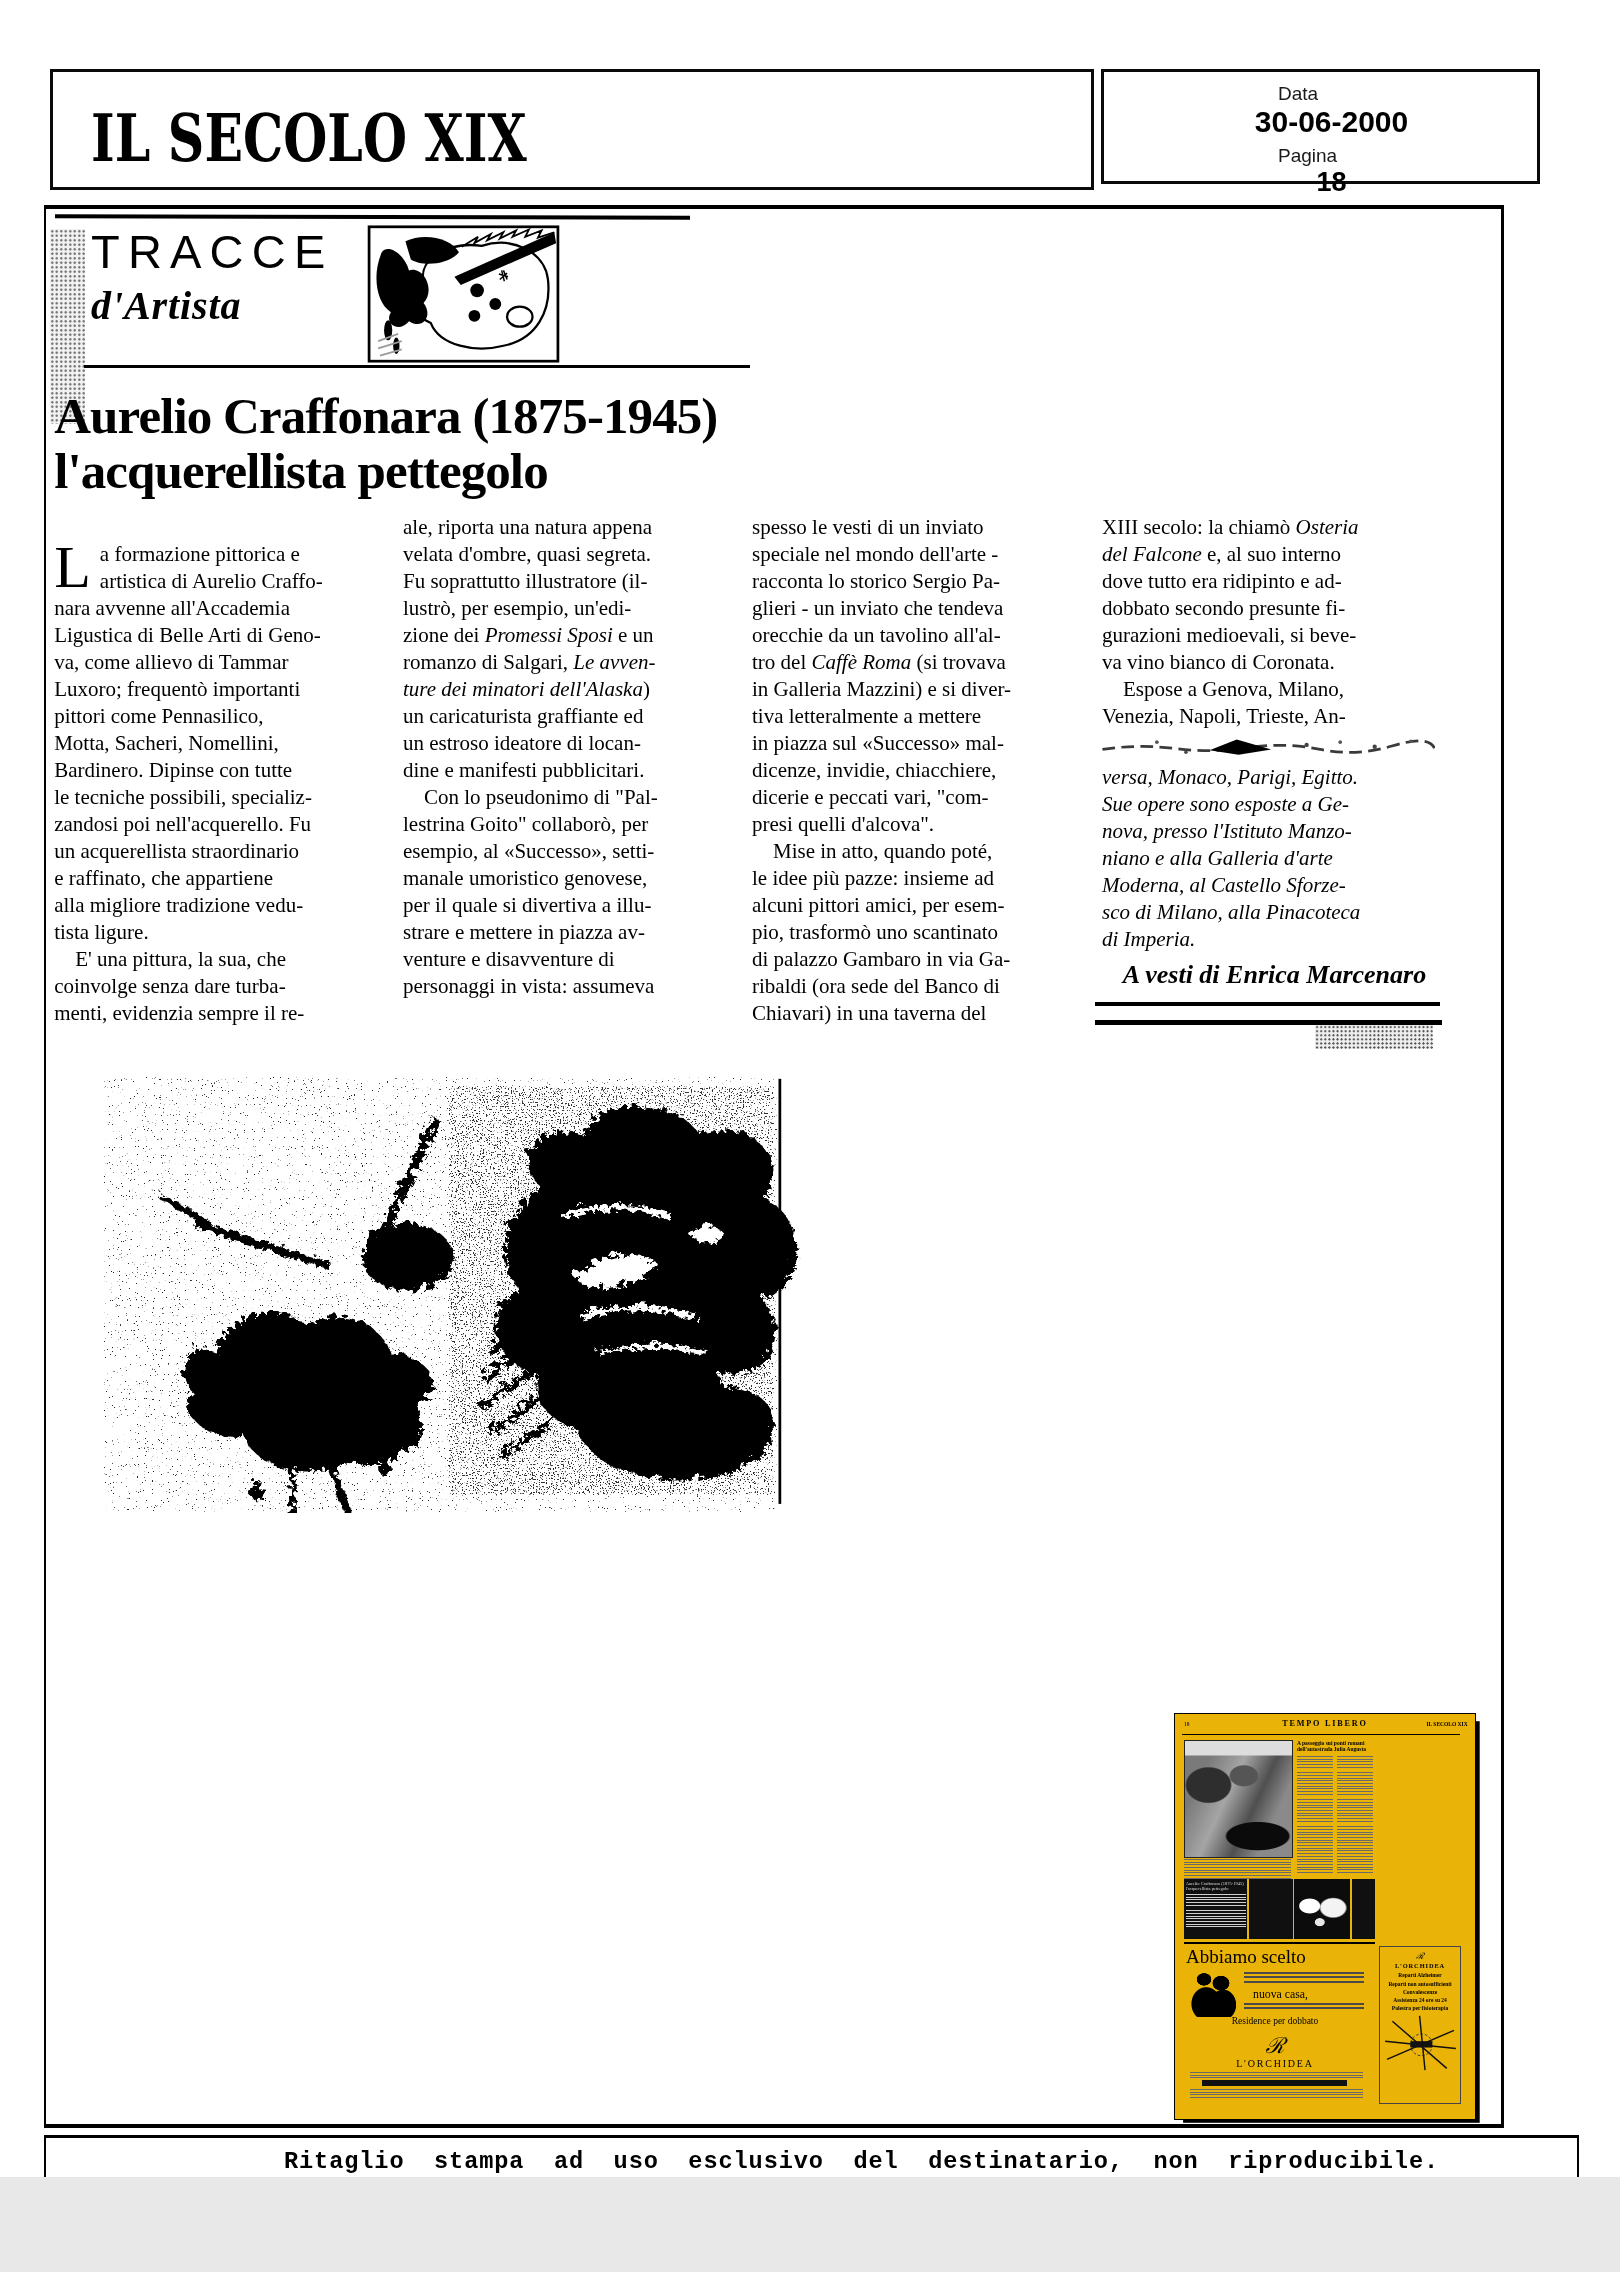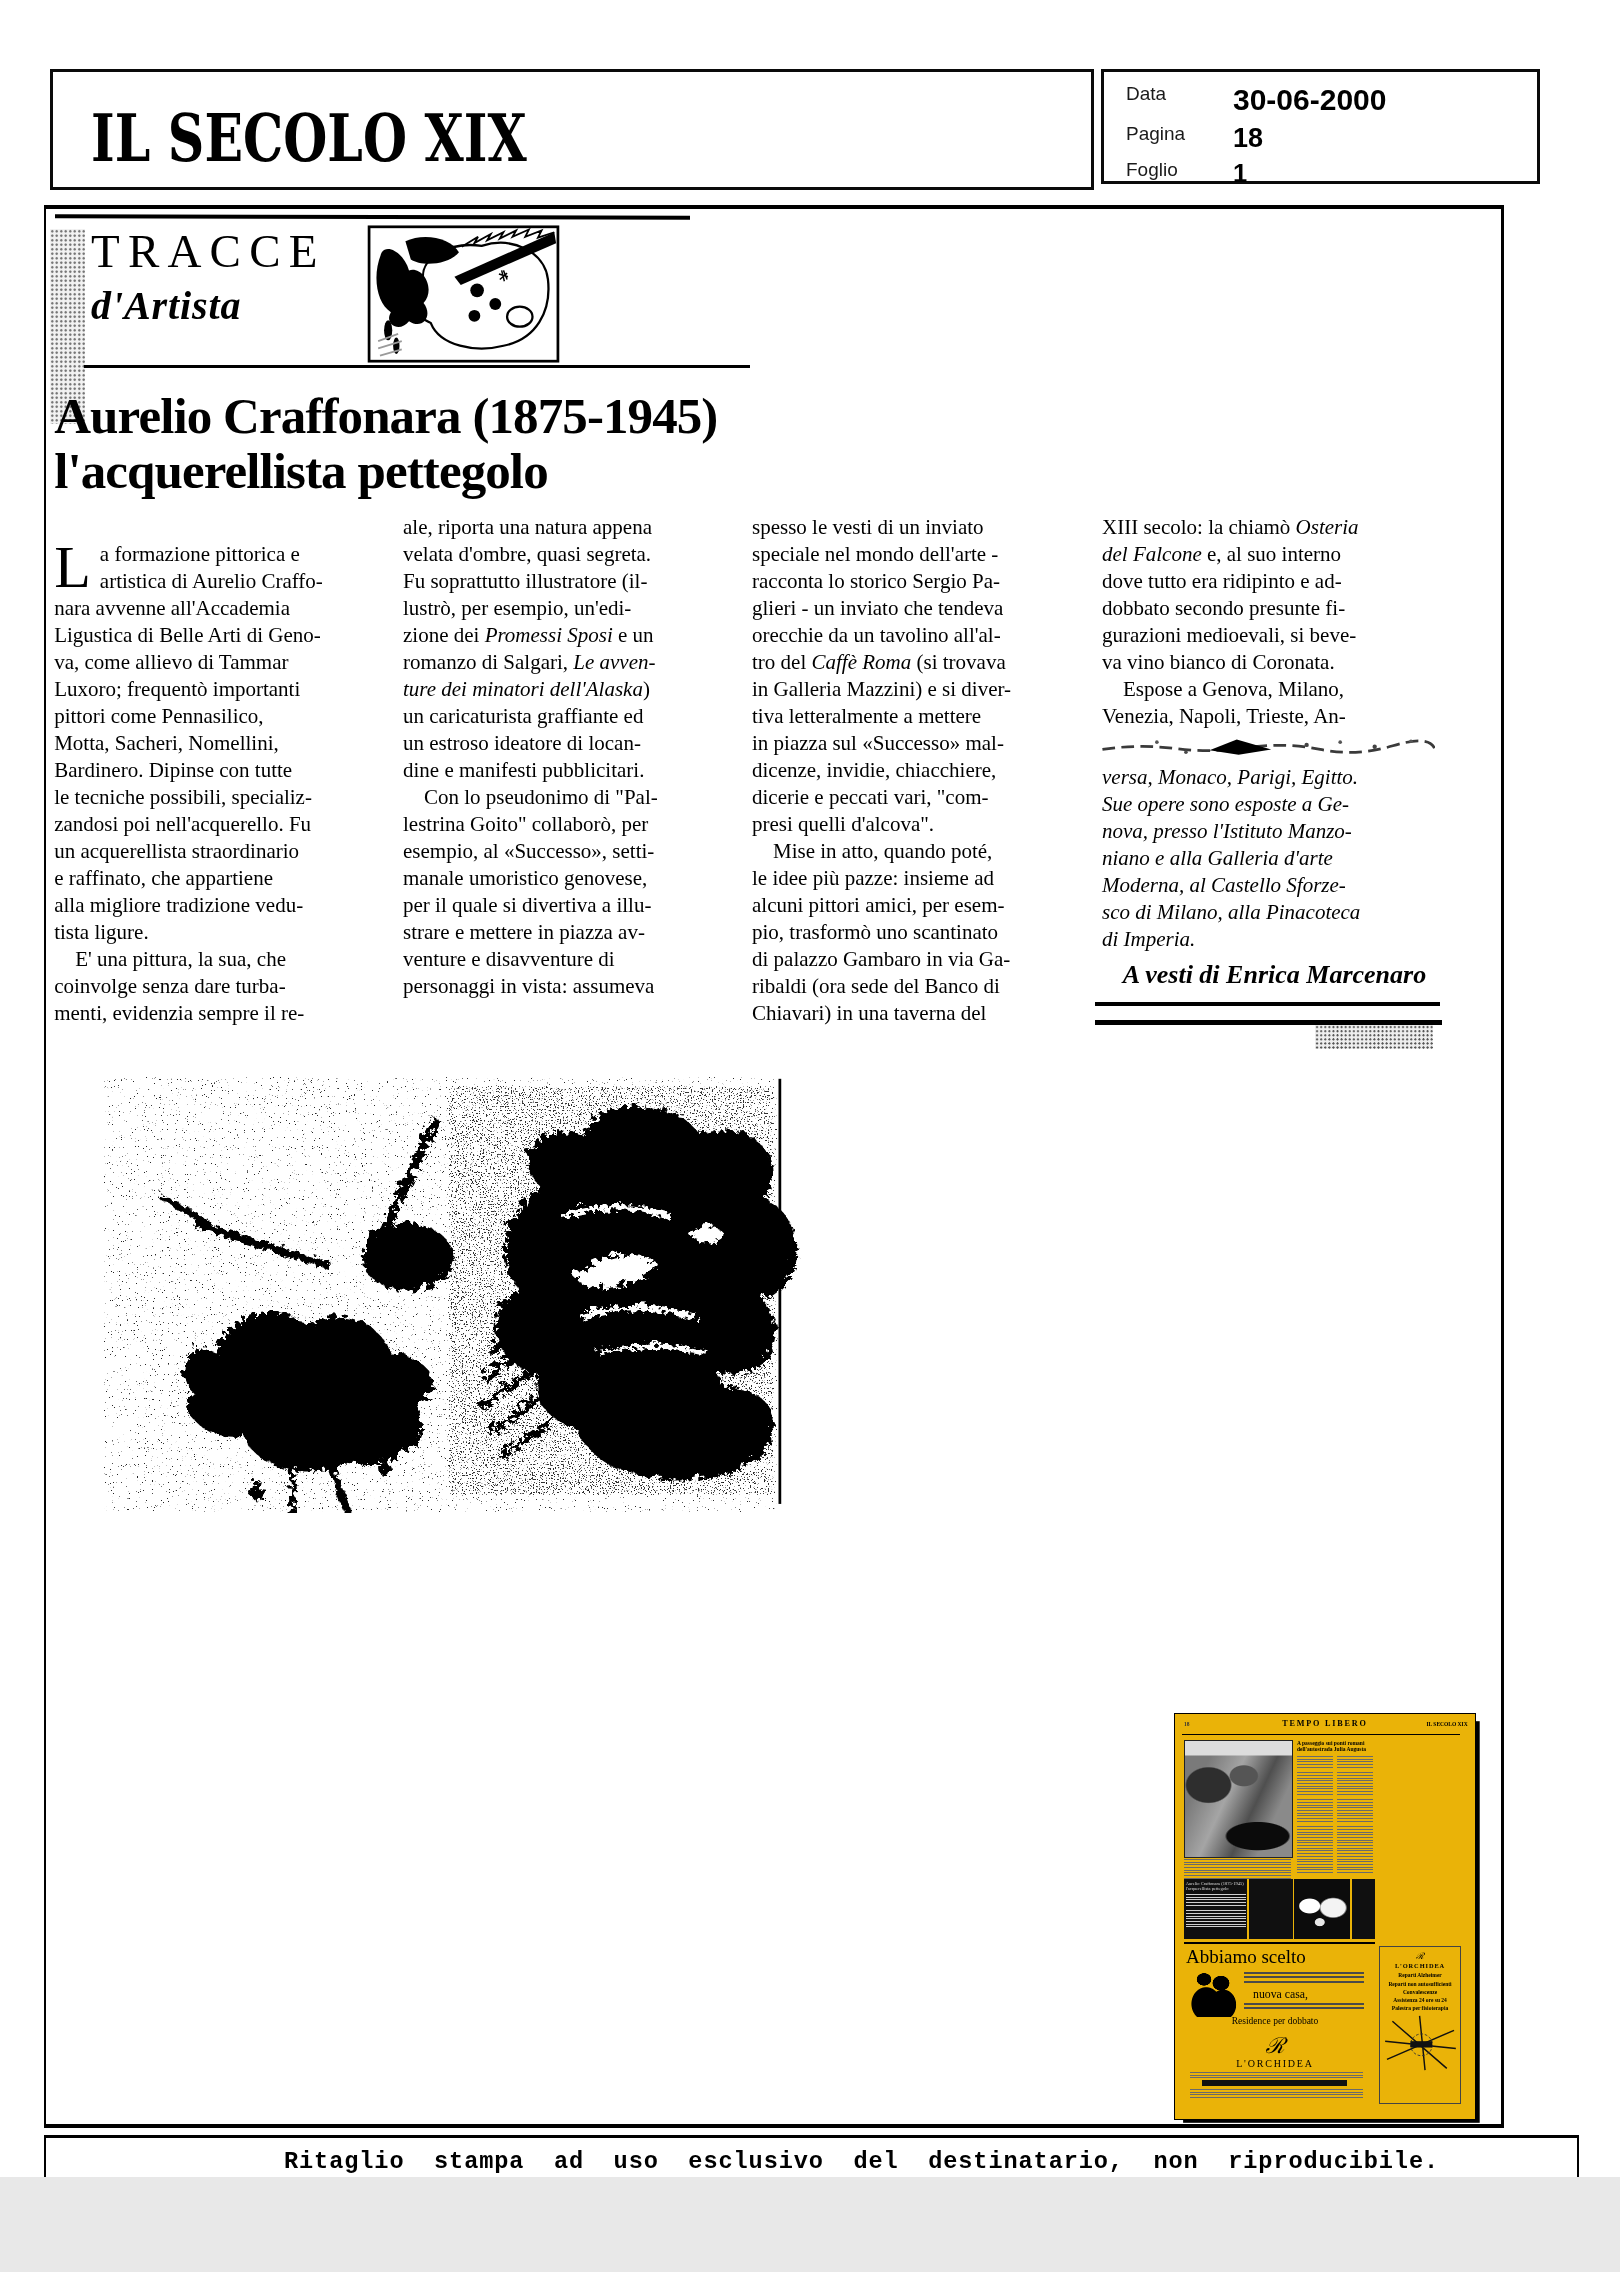--- a/index.html
+++ b/index.html
@@ -4,34 +4,34 @@
 <style>
   html,body{margin:0;padding:0;background:#e8e8e8;}
   .page{position:relative;width:1620px;height:2177px;background:#fff;color:#000;
         font-family:"Liberation Serif",serif;overflow:hidden;}
   .abs{position:absolute;}
   
   .hbox{position:absolute;border:3.6px solid #0a0a0a;background:#fff;}
   .masthead{font-family:"DejaVu Serif",serif;font-weight:bold;font-size:55px;
             letter-spacing:0px;transform:scale(.92,1.18);transform-origin:left center;
             white-space:nowrap;}
-  .meta-row{display:flex;align-items:flex-start;margin-bottom:5.5px;}
+  .meta-row{display:flex;align-items:center;margin-bottom:5.5px;flex-direction:column;}
   .meta-label{font-family:"Liberation Sans",sans-serif;font-size:19px;color:#1a1a1a;width:107px;}
   .meta-value{font-family:"Liberation Sans",sans-serif;font-weight:bold;font-size:30px;color:#000000;}
   
   .mainbox{position:absolute;left:44px;top:205px;width:1455px;height:1915px;
            border-top:4.5px solid #000;border-bottom:4.5px solid #000;
            border-left:2.7px solid #000;border-right:3.6px solid #000;background:#fff;}
   .halftone{background-color:#f2f2f2;
             background-image:radial-gradient(#6f6f6f 1.2px,transparent 1.3px);
             background-size:4.5px 4.5px;}
   .halftone2{background-color:#eee;
              background-image:radial-gradient(#555 1px,transparent 1.2px);
              background-size:4.1px 4.1px;}
-  .tracce{font-size:47px;letter-spacing:8.2px;font-family:Liberation Serif, serif;}
+  .tracce{font-size:47px;letter-spacing:8.2px;font-family:Liberation Sans, sans-serif;}
   .dartista{font-size:40px;font-weight:bold;font-style:italic;letter-spacing:0.9px;}
   .rule{background:#000;}
   .title{font-size:51px;font-weight:bold;letter-spacing:-0.9px;line-height:55px;
          font-family:"Liberation Serif",serif;}
   .coltext{font-size:21px;line-height:27px;white-space:pre-line;width:338px;
            font-family:"Liberation Serif",serif;text-align:left;}
   .dropcap{float:left;font-size:60px;line-height:49px;padding:1.8px 9px 0 0;font-weight:500;}
   .byline{font-size:26px;font-weight:bold;font-style:italic;}
   
   .footer{position:absolute;left:44px;top:2135px;width:1535px;height:47px;

